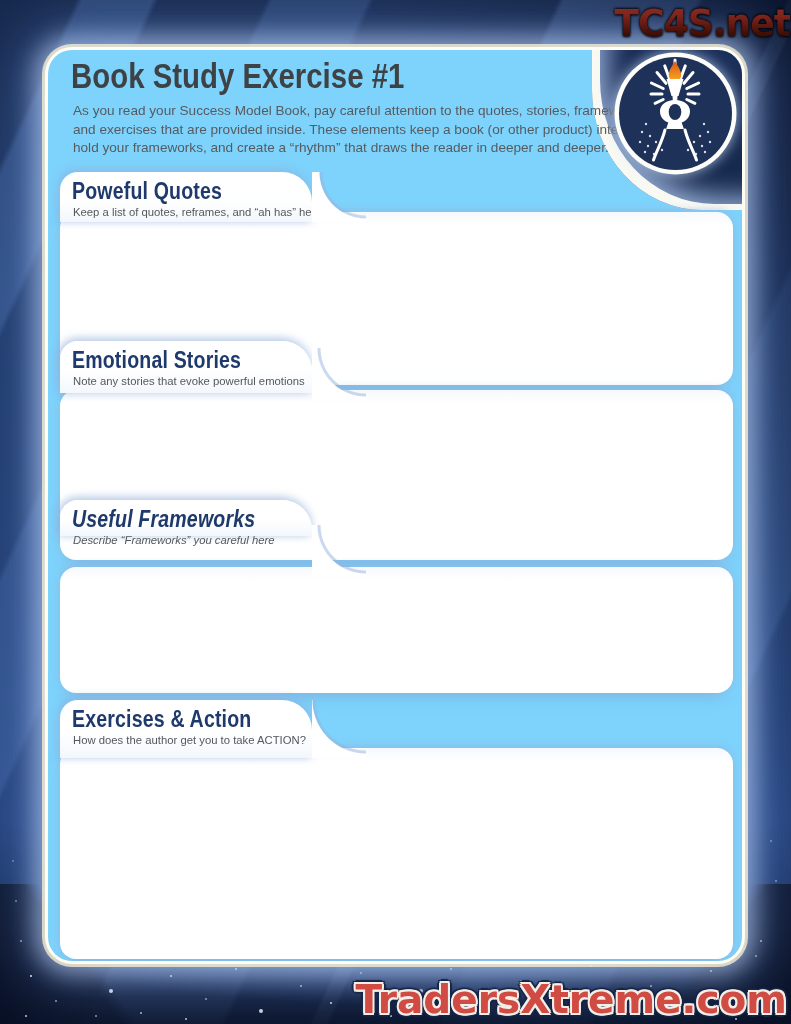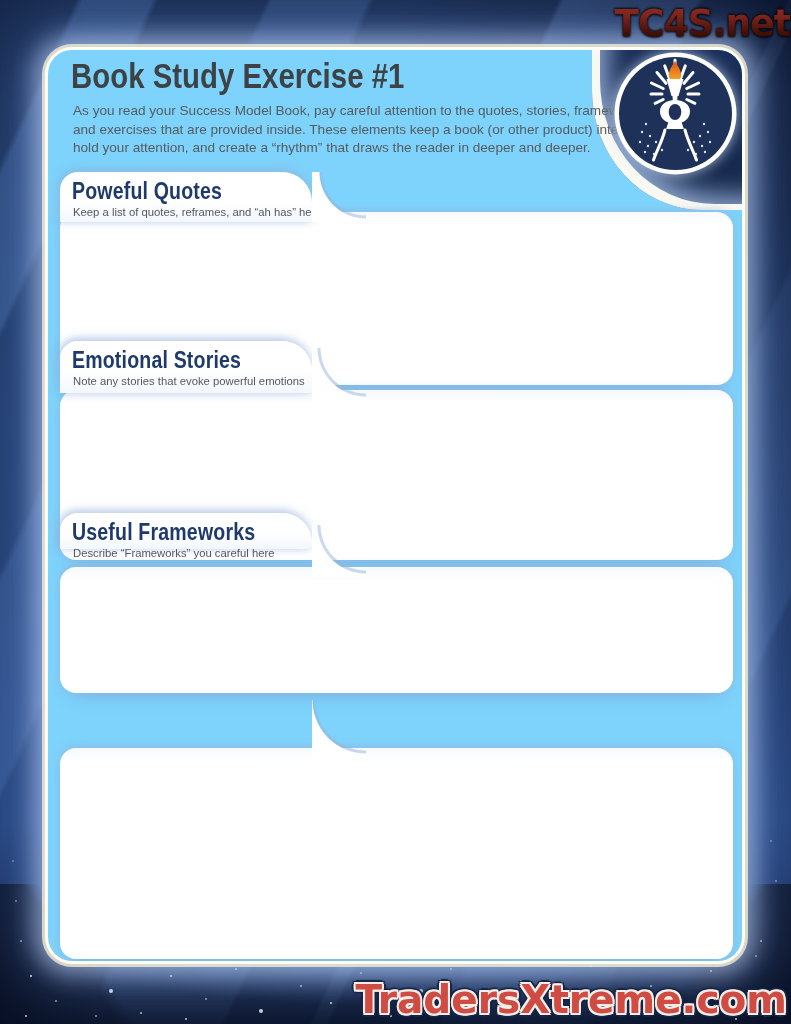--- a/index.html
+++ b/index.html
@@ -74,21 +74,21 @@
   .curve58{background:radial-gradient(circle 58px at 100% 0, rgba(0,0,0,0) 0 50px, rgba(150,180,220,.5) 51px 53px, #fff 54px);}
   .sec-heading{margin:0 0 0 12px;font-size:23px;font-weight:bold;color:#1e396b;
     letter-spacing:.2px;transform:scaleX(.85);transform-origin:0 50%;white-space:nowrap;}
   .sec-sub{margin:1px 0 0 13px;font-size:11.3px;color:#54585c;white-space:nowrap;}
   .notes-box{position:absolute;left:12px;width:673px;z-index:2;border-radius:16px;
     background:linear-gradient(180deg,#f6f9fd 0,#ffffff 14px);
     box-shadow:0 -2px 6px -1px rgba(140,170,215,.45),0 0 10px 2px rgba(160,190,225,.35),
                0 14px 16px -12px rgba(110,150,205,.5);}
   .t1{top:122px;height:50px;} .c1{left:264px;top:122px;height:50px;} .b1{top:162px;height:173px;}
   .t2{top:291px;height:52px;} .c2{left:264px;top:298px;height:52px;} .b2{top:340px;height:170px;}
-  .t3{top:463px;height:36px;} .c3{left:264px;top:475px;height:52px;} .b3{top:517px;height:126px;}
+  .t3{top:450px;height:36px;font-style:italic;} .c3{left:264px;top:475px;height:52px;} .b3{top:517px;height:126px;}
   .t4{top:650px;height:58px;} .c4{left:264px;top:650px;height:58px;} .b4{top:698px;height:211px;}
 
   
   .logo{position:absolute;left:612px;top:50px;width:127px;height:127px;
     filter:drop-shadow(0 0 7px rgba(200,222,255,.8));}
 
   
   .wm-tc4s{position:absolute;right:1px;top:1px;font-weight:800;font-size:38px;
     font-family:"DejaVu Sans","Liberation Sans",sans-serif;letter-spacing:-1px;
     background:linear-gradient(180deg,#933026 0%,#7c241c 35%,#451008 72%,#1b0502 100%);
@@ -126,21 +126,21 @@
   <div class="stars"></div>
 
   <div class="card">
     <div class="corner-notch"></div>
 
     <div class="page-title">Book Study Exercise #1</div>
 
     <div class="intro">
       <span>As you read your Success Model Book, pay careful attention to the quotes, stories, frameworks,</span>
       <span>and exercises that are provided inside. These elements keep a book (or other product) interesting,</span>
-      <span>hold your attention, and create a “rhythm” that draws the reader in deeper and deeper.</span>
+      <span>hold your frameworks, and create a “rhythm” that draws the reader in deeper and deeper.</span>
     </div>
 
     <div class="tab t1">
       <div class="sec-heading">Poweful Quotes</div>
       <div class="sec-sub">Keep a list of quotes, reframes, and “ah has” here</div>
     </div>
     <div class="tab-curve curve50 c1"></div>
     <div class="notes-box b1"></div>
 
     <div class="tab t2">
@@ -150,20 +150,24 @@
     <div class="tab-curve curve52 c2"></div>
     <div class="notes-box b2"></div>
 
     <div class="tab t3">
       <div class="sec-heading">Useful Frameworks</div>
       <div class="sec-sub">Describe “Frameworks” you careful here</div>
     </div>
     <div class="tab-curve curve52 c3"></div>
     <div class="notes-box b3"></div>
 
+    <div class="tab t4">
+      <div class="sec-heading">Exercises &amp; Action</div>
+      <div class="sec-sub">How does the author get you to take ACTION?</div>
+    </div>
     <div class="tab-curve curve58 c4"></div>
     <div class="notes-box b4"></div>
   </div>
 
   <div class="logo">
     <svg viewBox="0 0 127 127" width="127" height="127">
       <defs>
         <linearGradient id="flameGrad" x1="0" y1="0" x2="0" y2="1">
           <stop offset="0" stop-color="#d9541b"></stop>
             <stop offset="1" stop-color="#f8a51e"></stop>

